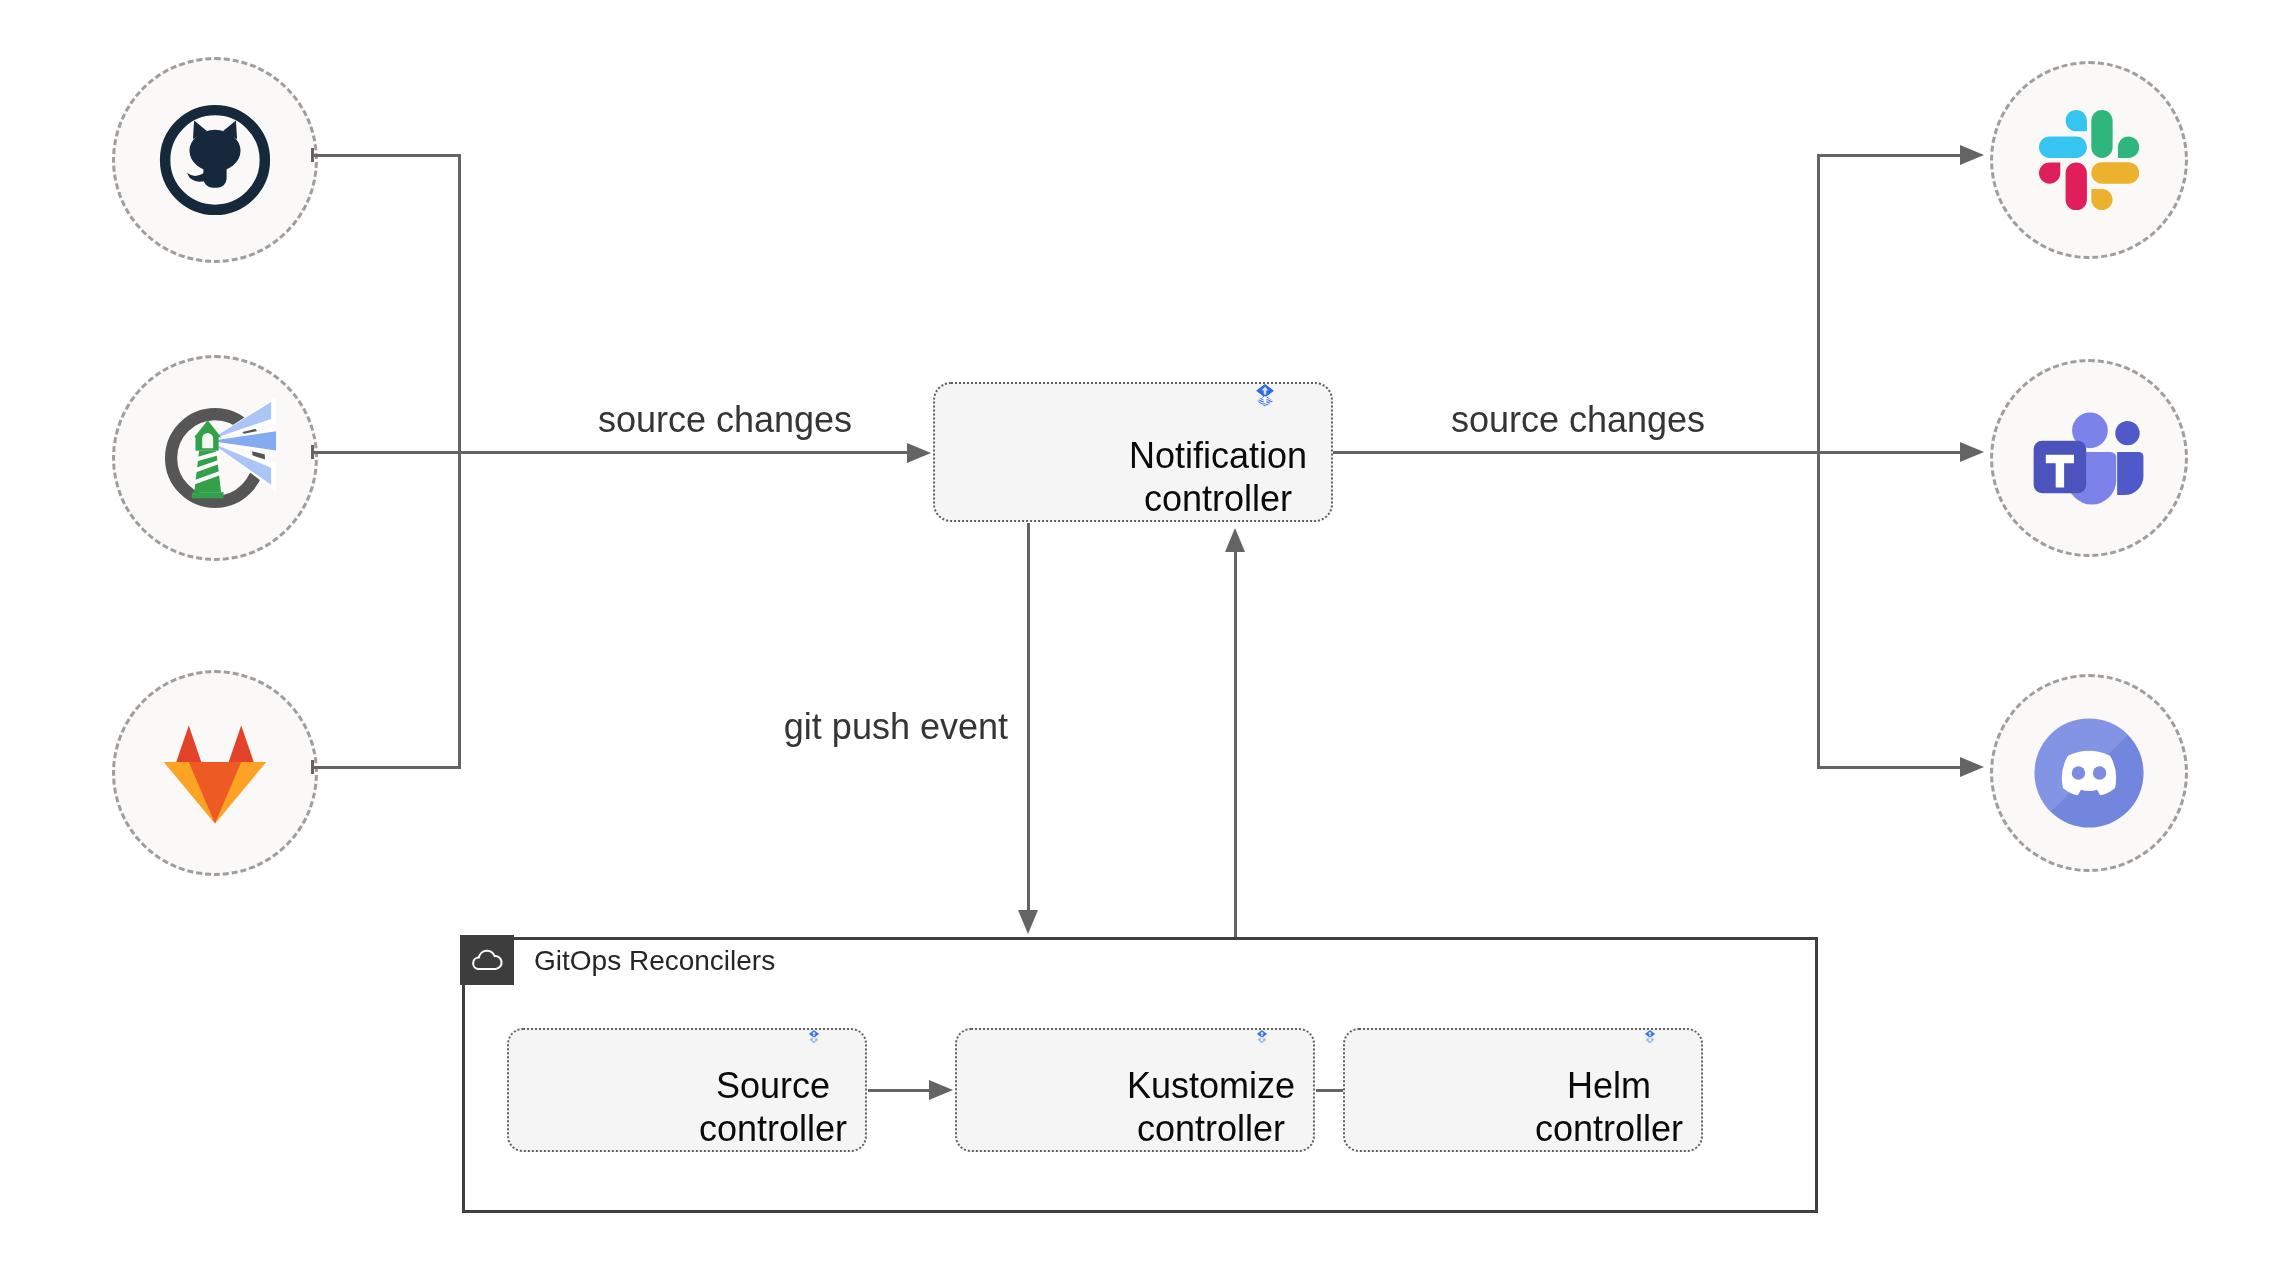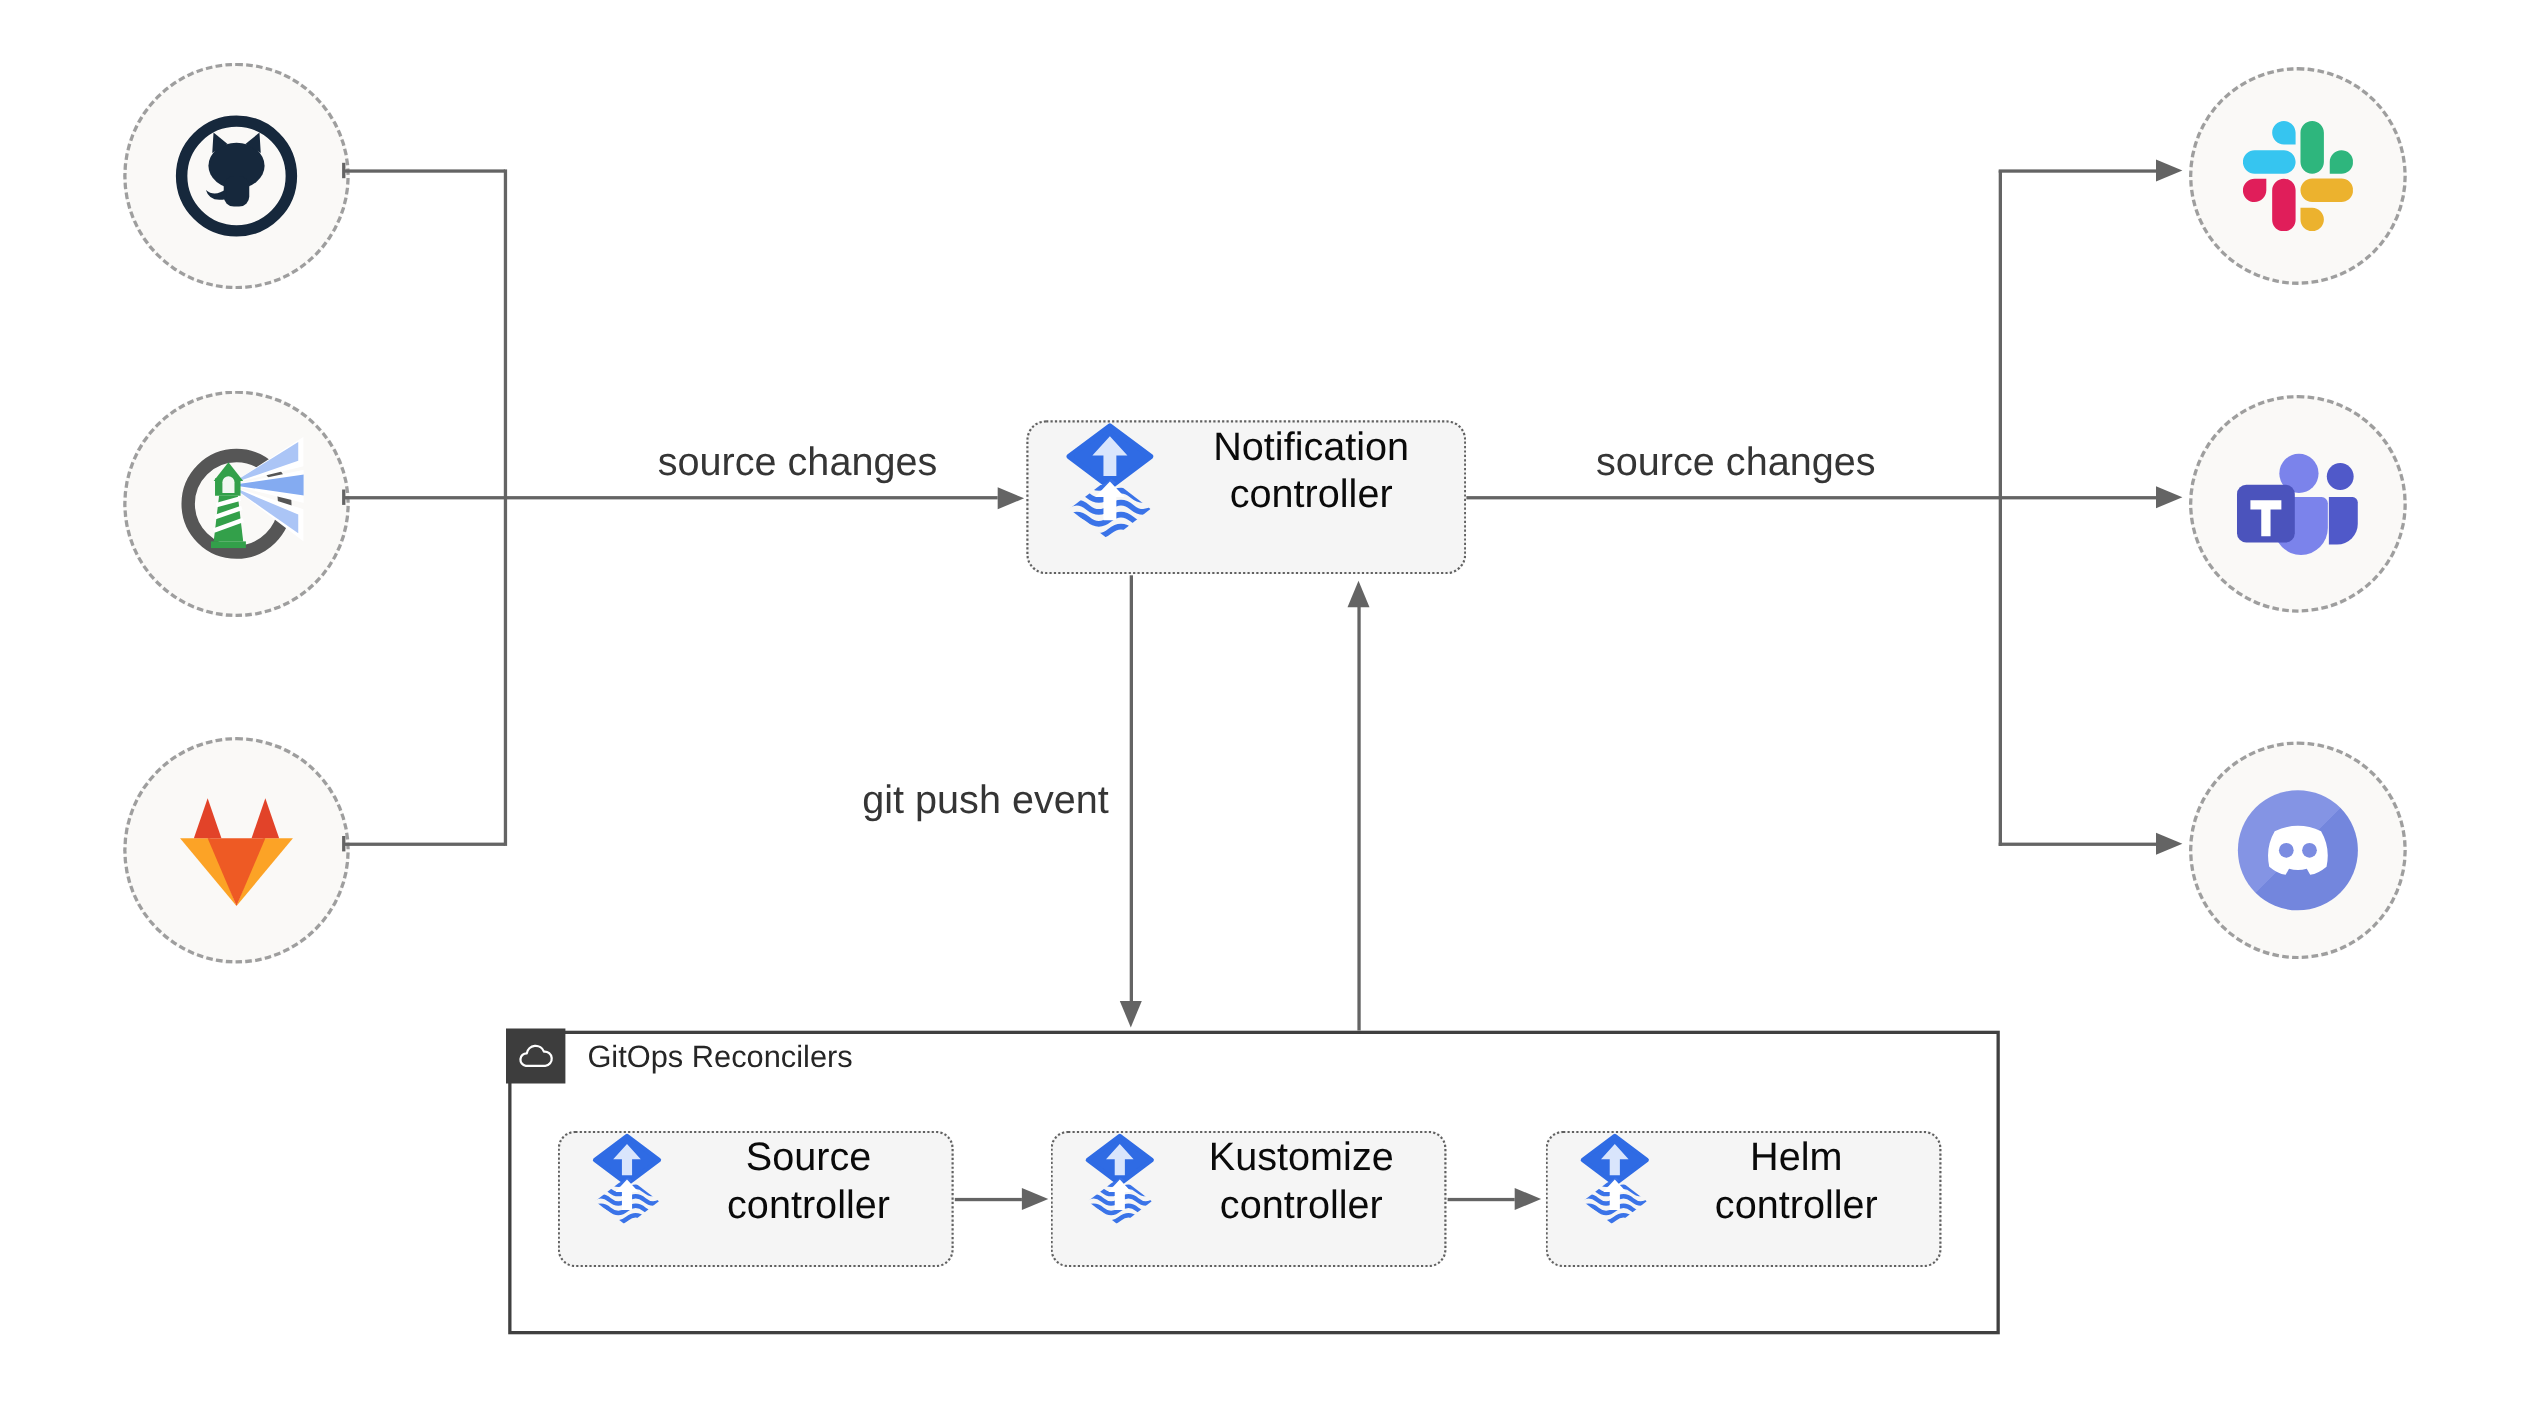--- a/index.html
+++ b/index.html
@@ -18,21 +18,21 @@
   .arr-up   {border-width:0 10px 24px 10px;border-bottom-color:var(--line,#646464);}
 
   
   .circle{position:absolute;border:3px dashed var(--circle_border,#9e9e9e);border-radius:50%;
           background:var(--circle_fill,#faf9f7);display:flex;align-items:center;justify-content:center;}
   .c-left{width:200px;height:200px;}
   .c-right{width:192px;height:192px;}
 
   
   .node{position:absolute;background:var(--node_fill,#f5f5f5);border:2px dotted var(--node_border,#606060);
-        border-radius:18px;display:flex;align-items:flex-start;box-sizing:border-box;}
+        border-radius:18px;display:flex;align-items:flex-end;box-sizing:border-box;flex-direction:column;}
   .node-label{flex:1;text-align:center;font-size:36px;line-height:1.2;color:var(--node_text,#0a0a0a);
               white-space:pre-line;}
 
   
   .edge-label{position:absolute;font-size:36px;color:var(--label_text,#353535);white-space:nowrap;line-height:44px;}
 
   
   .container{position:absolute;left:462px;top:937px;width:1356px;height:276px;background:#ffffff;
              border:3px solid var(--container_border,#404040);box-sizing:border-box;}
   .container-badge{position:absolute;left:460px;top:935px;width:54px;height:50px;
@@ -220,21 +220,21 @@
         <polygon points="50,64 66,81 57,81 57,106 43,106 43,81 34,81" fill="#fff"></polygon>
       </g>
     </svg>
     <div class="node-label">Kustomize
 controller</div>
   </div>
 
   <div class="line h" style="left:1316px;top:1089px;width:61px"></div>
   <div class="arr arr-right" style="left:1377px;top:1080px"></div>
 
-  <div class="node" style="left:1405px;top:1028px;width:360px;height:124px;border-radius:16px;padding:0 18px 0 28px;gap:20px">
+  <div class="node" style="left:1343px;top:1028px;width:360px;height:124px;border-radius:16px;padding:0 18px 0 28px;gap:20px">
     <svg width="66" height="86" viewBox="0 0 100 130">
       <polygon points="50,4 94,37 50,70 6,37" fill="#2f6be4" stroke="#2f6be4" stroke-width="6" stroke-linejoin="round"></polygon>
       <polygon points="50,15 69,36 57,36 57,58 43,58 43,36 31,36" fill="#d9e5fc"></polygon>
       <g clip-path="url(#fluxclip)">
         <g fill="none" stroke="#3a73e8" stroke-width="6">
           <path d="M2 66 q12 -10 24 0 t24 0 t24 0 t24 0"></path>
           <path d="M2 79 q12 -10 24 0 t24 0 t24 0 t24 0"></path>
           <path d="M2 92 q12 -10 24 0 t24 0 t24 0 t24 0"></path>
           <path d="M2 105 q12 -10 24 0 t24 0 t24 0 t24 0"></path>
           <path d="M2 118 q12 -10 24 0 t24 0 t24 0 t24 0"></path>

